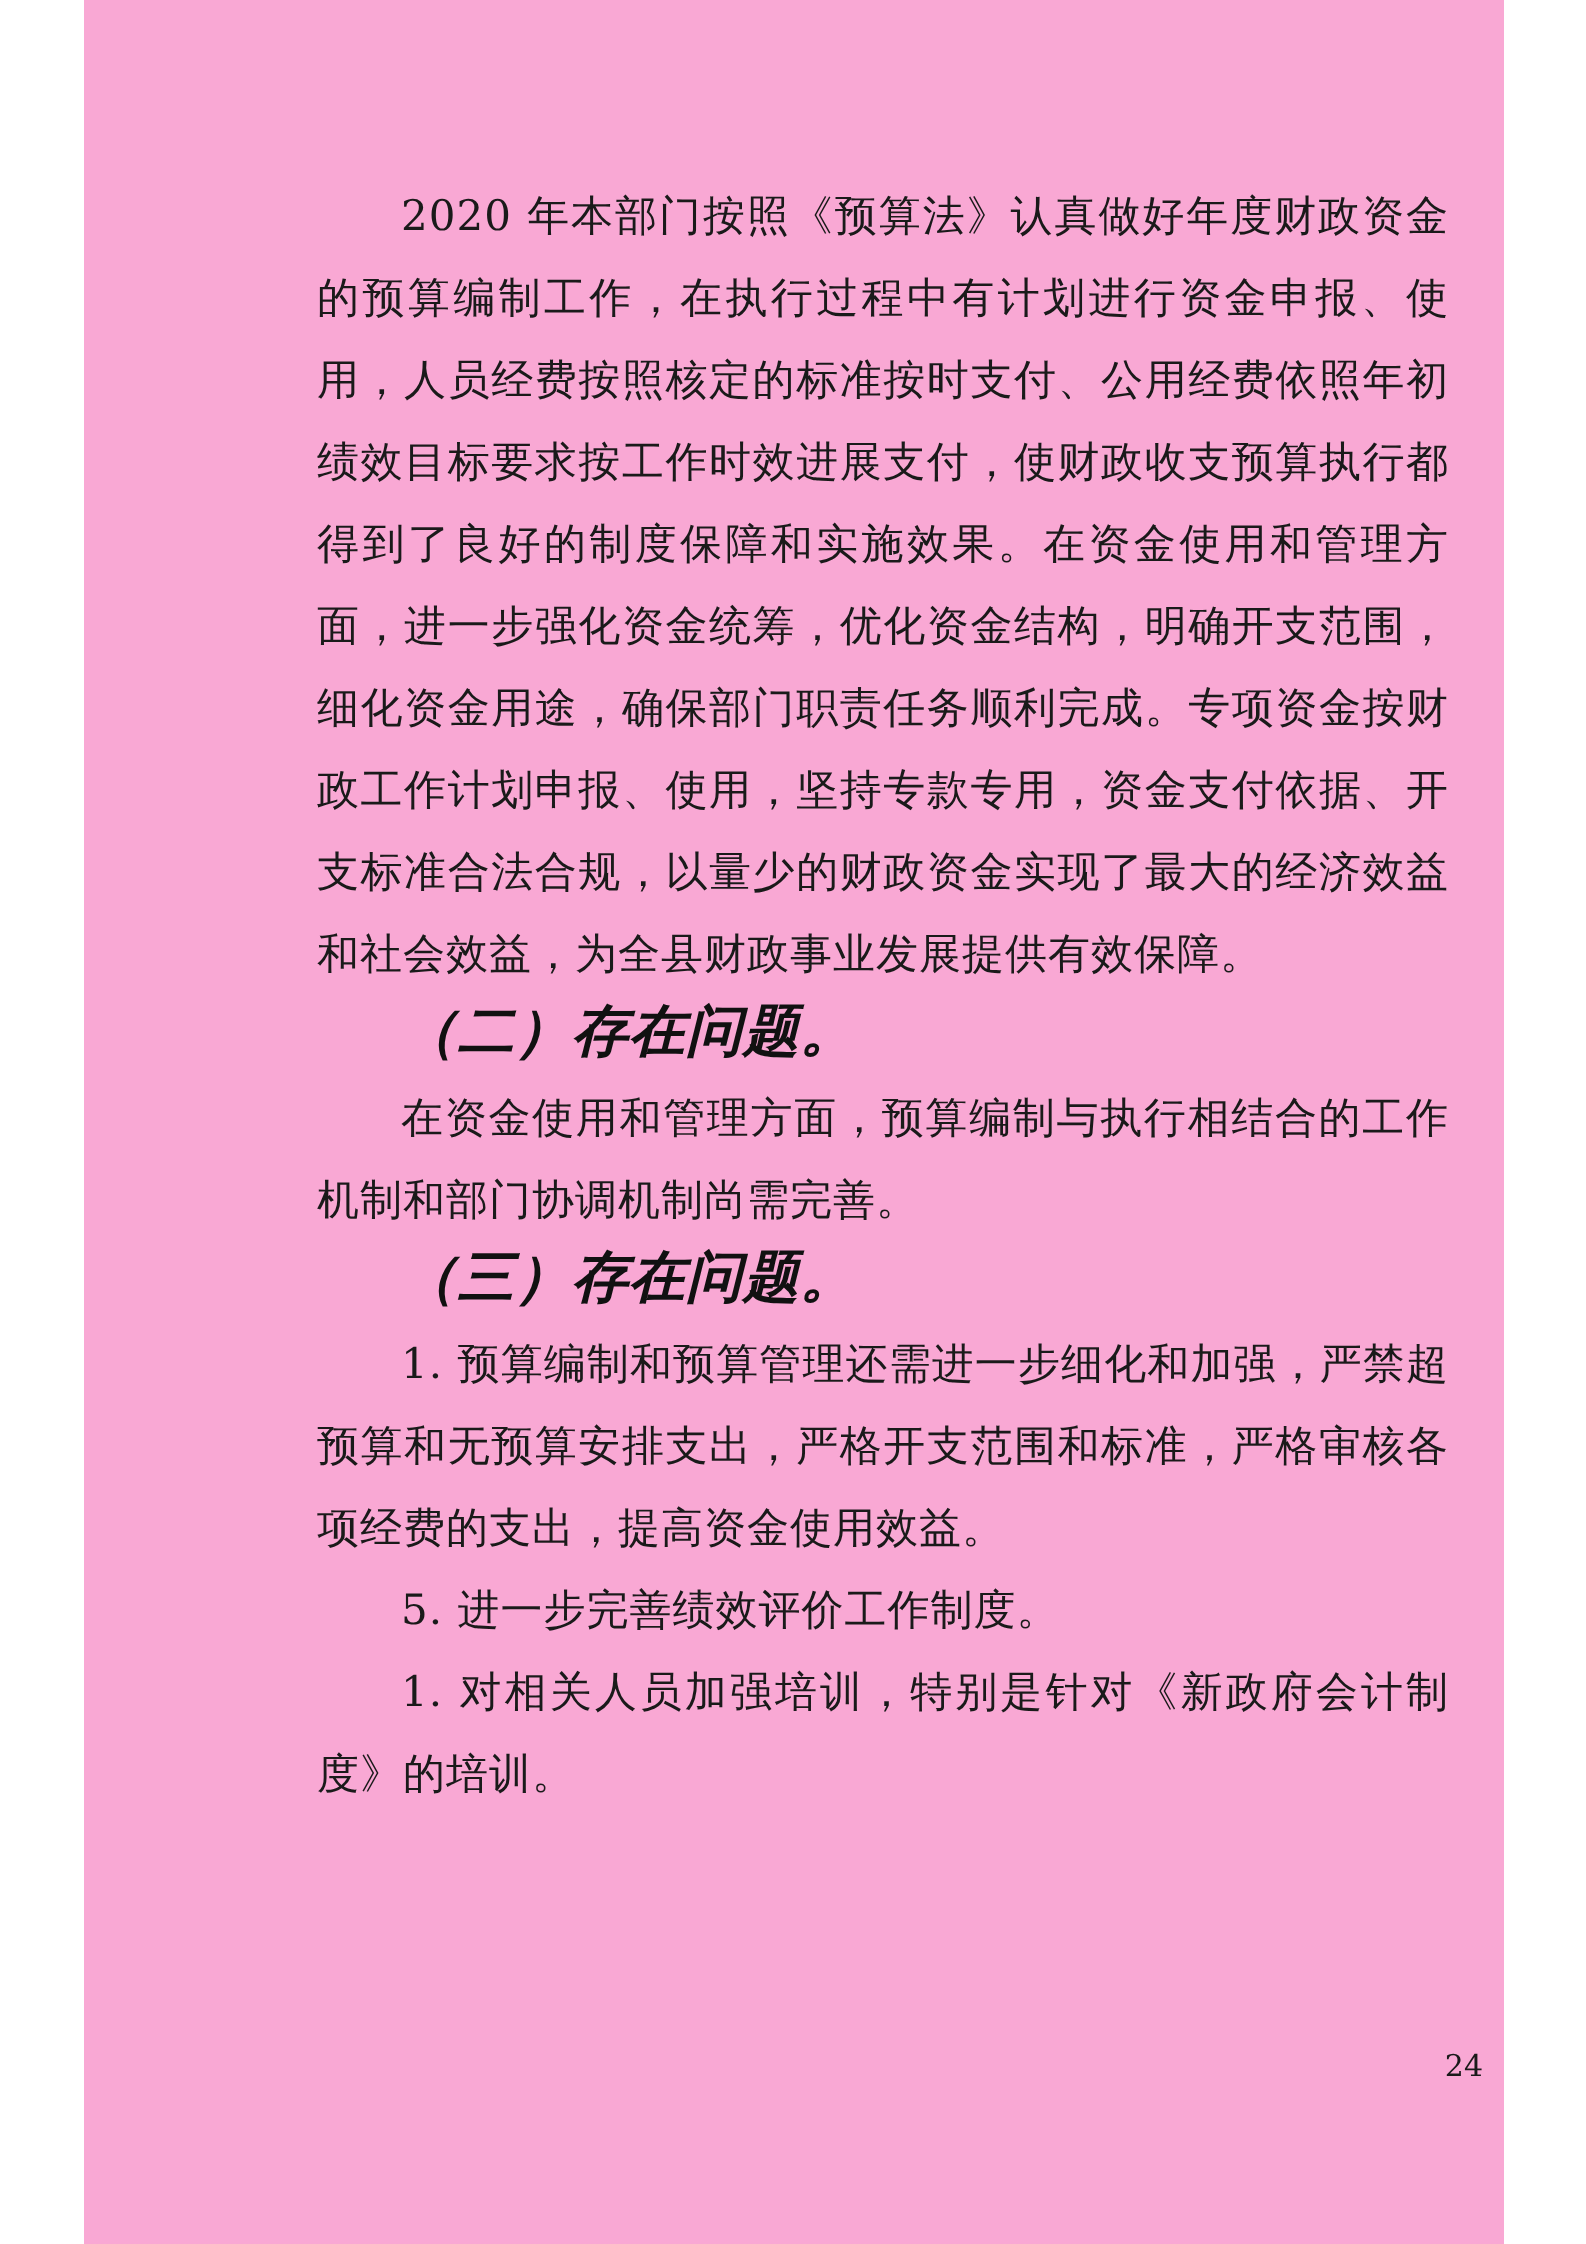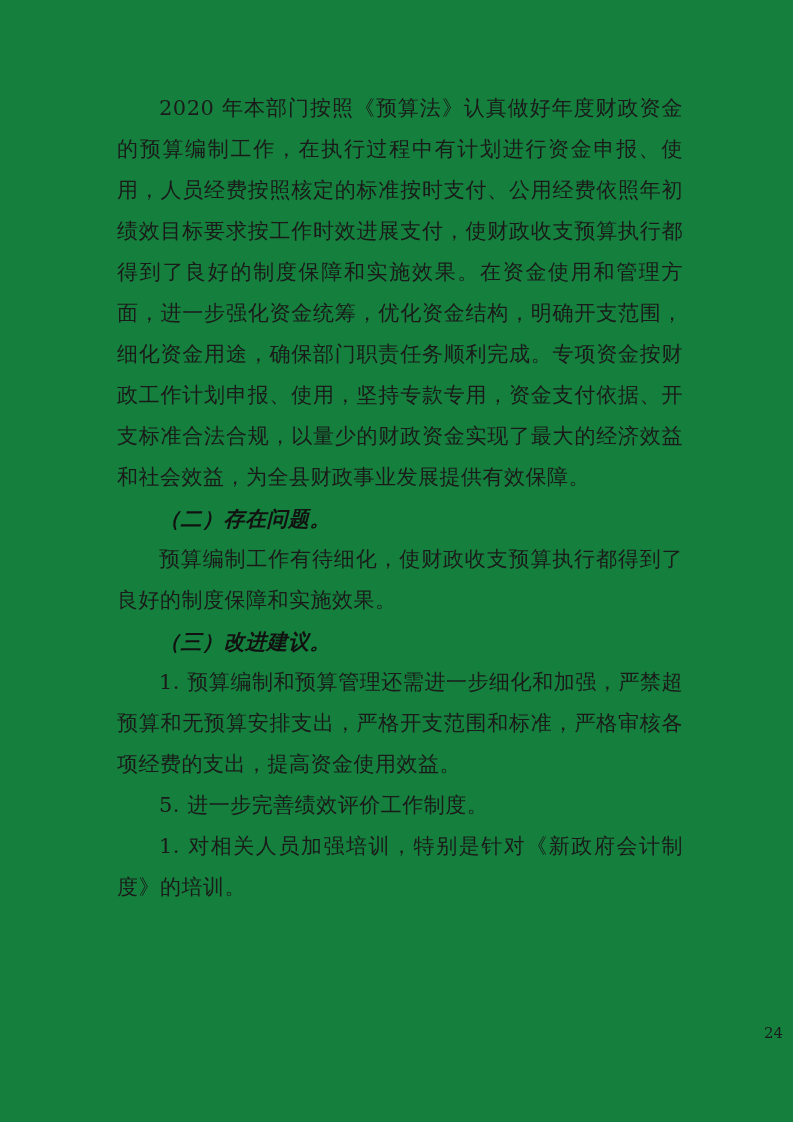--- a/index.html
+++ b/index.html
@@ -2,24 +2,24 @@
 <html><head>
 <meta charset="utf-8">
 <style>
   html, body {
     margin: 0;
     padding: 0;
     background: #ffffff;
   }
   .page {
     position: relative;
-    width: 793px;
+    width: 710px;
     height: 1122px;
     margin: 0 auto;
-    background: #15803d;
+    background: #f9a8d4;
     overflow: hidden;
     box-sizing: border-box;
   }
   .content {
     position: absolute;
     left: 117px;
     top: 88px;
     width: 566px;
   }
   .para {
@@ -29,22 +29,22 @@
     color: #1a1a1a;
     margin: 0 0 0 0;
     text-align: justify;
     text-justify: inter-ideograph;
     letter-spacing: 0.5px;
   }
   .indent {
     text-indent: 42px;
   }
   .heading {
-    font-family: Liberation Sans, sans-serif;
-    font-size: 21px;
+    font-family: Liberation Mono, monospace;
+    font-size: 28px;
     line-height: 41px;
     color: #111111;
     font-weight: bold;
     font-style: italic;
     text-indent: 42px;
     margin: 0;
     letter-spacing: 0.5px;
   }
   .spaced {
     margin-top: 0px;
@@ -67,23 +67,23 @@
 </head>
 <body>
 
 <div class="page">
   <div class="content">
 
     <p class="para indent">2020 年本部门按照《预算法》认真做好年度财政资金的预算编制工作，在执行过程中有计划进行资金申报、使用，人员经费按照核定的标准按时支付、公用经费依照年初绩效目标要求按工作时效进展支付，使财政收支预算执行都得到了良好的制度保障和实施效果。在资金使用和管理方面，进一步强化资金统筹，优化资金结构，明确开支范围，细化资金用途，确保部门职责任务顺利完成。专项资金按财政工作计划申报、使用，坚持专款专用，资金支付依据、开支标准合法合规，以量少的财政资金实现了最大的经济效益和社会效益，为全县财政事业发展提供有效保障。</p>
 
     <p class="heading spaced">（二）存在问题。</p>
 
-    <p class="para indent">预算编制工作有待细化，使财政收支预算执行都得到了良好的制度保障和实施效果。</p>
+    <p class="para indent">在资金使用和管理方面，预算编制与执行相结合的工作机制和部门协调机制尚需完善。</p>
 
-    <p class="heading spaced">（三）改进建议。</p>
+    <p class="heading spaced">（三）存在问题。</p>
 
     <p class="para indent">1. 预算编制和预算管理还需进一步细化和加强，严禁超预算和无预算安排支出，严格开支范围和标准，严格审核各项经费的支出，提高资金使用效益。</p>
 
     <p class="para indent">5. 进一步完善绩效评价工作制度。</p>
 
     <p class="para indent">1. 对相关人员加强培训，特别是针对《新政府会计制度》的培训。</p>
 
   </div>
 
   <div class="page-number">

